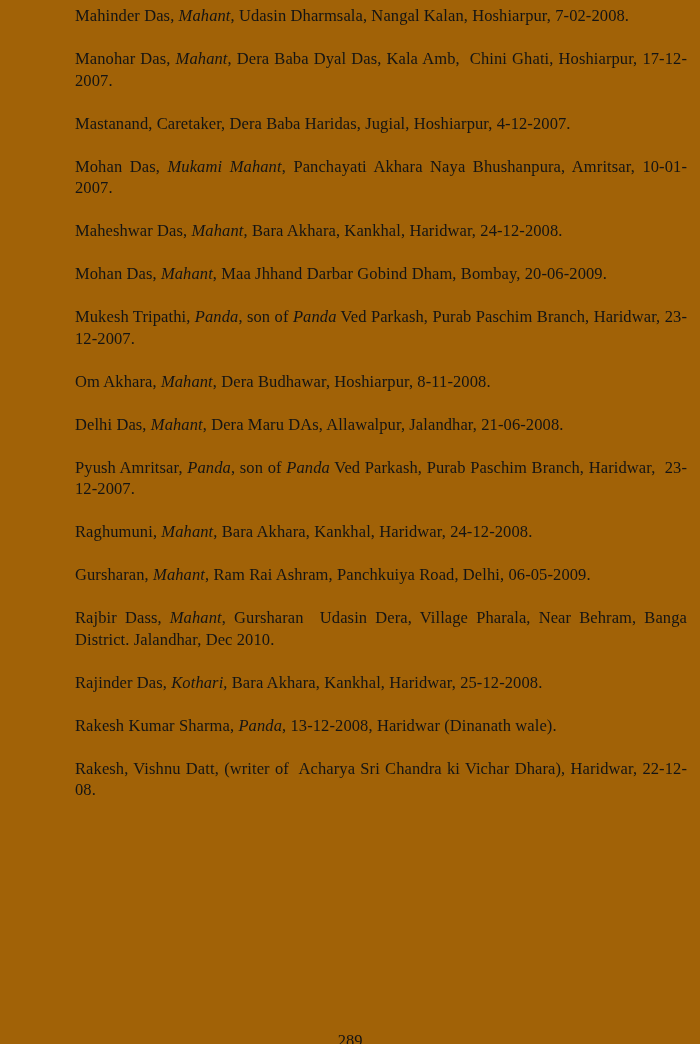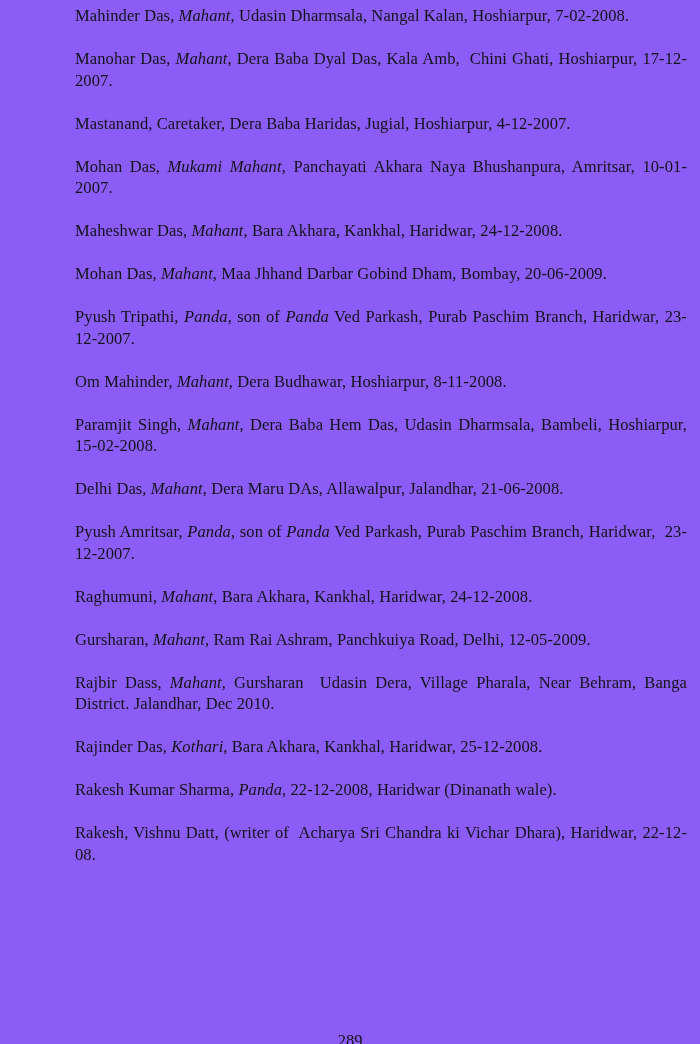--- a/index.html
+++ b/index.html
@@ -14,21 +14,21 @@
     position: relative;
     font-family: "Liberation Serif", "DejaVu Serif", serif;
     color: #141414;
   }
   .page {
     position: absolute;
     top: 0;
     left: 0;
     width: 700px;
     height: 1044px;
-    background: #8b5cf6;
+    background: #a16207;
   }
   .entries {
     padding: 5px 13px 0 75px;
   }
   p.entry {
     margin: 0 0 21.5px 0;
     font-size: 16.5px;
     line-height: 21.5px;
     text-align: justify;
     letter-spacing: 0.1px;
@@ -50,26 +50,25 @@
 <body>
 
 <div class="page">
   <div class="entries" id="entries-list">
       <p class="entry"><span>Mahinder Das, </span><i>Mahant</i><span>, Udasin Dharmsala, Nangal Kalan, Hoshiarpur, 7-02-2008.</span></p>
       <p class="entry"><span>Manohar Das, </span><i>Mahant</i><span>, Dera Baba Dyal Das, Kala Amb,&nbsp; Chini Ghati, Hoshiarpur, 17-12-2007.</span></p>
       <p class="entry"><span>Mastanand, Caretaker, Dera Baba Haridas, Jugial, Hoshiarpur, 4-12-2007.</span></p>
       <p class="entry"><span>Mohan Das, </span><i>Mukami Mahant</i><span>, Panchayati Akhara Naya Bhushanpura, Amritsar, 10-01-2007.</span></p>
       <p class="entry"><span>Maheshwar Das, </span><i>Mahant</i><span>, Bara Akhara, Kankhal, Haridwar, 24-12-2008.</span></p>
       <p class="entry"><span>Mohan Das, </span><i>Mahant</i><span>, Maa Jhhand Darbar Gobind Dham, Bombay, 20-06-2009.</span></p>
-      <p class="entry"><span>Pyush Tripathi, </span><i>Panda</i><span>, son of </span><i>Panda</i><span> Ved Parkash, Purab Paschim Branch, Haridwar, 23-12-2007.</span></p>
-      <p class="entry"><span>Om Mahinder, </span><i>Mahant</i><span>, Dera Budhawar, Hoshiarpur, 8-11-2008.</span></p>
-      <p class="entry"><span>Paramjit Singh, </span><i>Mahant</i><span>, Dera Baba Hem Das, Udasin Dharmsala, Bambeli, Hoshiarpur, 15-02-2008.</span></p>
+      <p class="entry"><span>Mukesh Tripathi, </span><i>Panda</i><span>, son of </span><i>Panda</i><span> Ved Parkash, Purab Paschim Branch, Haridwar, 23-12-2007.</span></p>
+      <p class="entry"><span>Om Akhara, </span><i>Mahant</i><span>, Dera Budhawar, Hoshiarpur, 8-11-2008.</span></p>
       <p class="entry"><span>Delhi Das, </span><i>Mahant</i><span>, Dera Maru DAs, Allawalpur, Jalandhar, 21-06-2008.</span></p>
       <p class="entry"><span>Pyush Amritsar, </span><i>Panda</i><span>, son of </span><i>Panda</i><span> Ved Parkash, Purab Paschim Branch, Haridwar,&nbsp; 23-12-2007.</span></p>
       <p class="entry"><span>Raghumuni, </span><i>Mahant</i><span>, Bara Akhara, Kankhal, Haridwar, 24-12-2008.</span></p>
-      <p class="entry"><span>Gursharan, </span><i>Mahant</i><span>, Ram Rai Ashram, Panchkuiya Road, Delhi, 12-05-2009.</span></p>
+      <p class="entry"><span>Gursharan, </span><i>Mahant</i><span>, Ram Rai Ashram, Panchkuiya Road, Delhi, 06-05-2009.</span></p>
       <p class="entry"><span>Rajbir Dass, </span><i>Mahant</i><span>, Gursharan&nbsp; Udasin Dera, Village Pharala, Near Behram, Banga District. Jalandhar, Dec 2010.</span></p>
       <p class="entry"><span>Rajinder Das, </span><i>Kothari</i><span>, Bara Akhara, Kankhal, Haridwar, 25-12-2008.</span></p>
-      <p class="entry"><span>Rakesh Kumar Sharma, </span><i>Panda</i><span>, 22-12-2008, Haridwar (Dinanath wale).</span></p>
+      <p class="entry"><span>Rakesh Kumar Sharma, </span><i>Panda</i><span>, 13-12-2008, Haridwar (Dinanath wale).</span></p>
       <p class="entry"><span>Rakesh, Vishnu Datt, (writer of&nbsp; Acharya Sri Chandra ki Vichar Dhara), Haridwar, 22-12-08.</span></p>
     </div>
   <div class="page-number">289</div>
 </div>
 
 </body></html>

